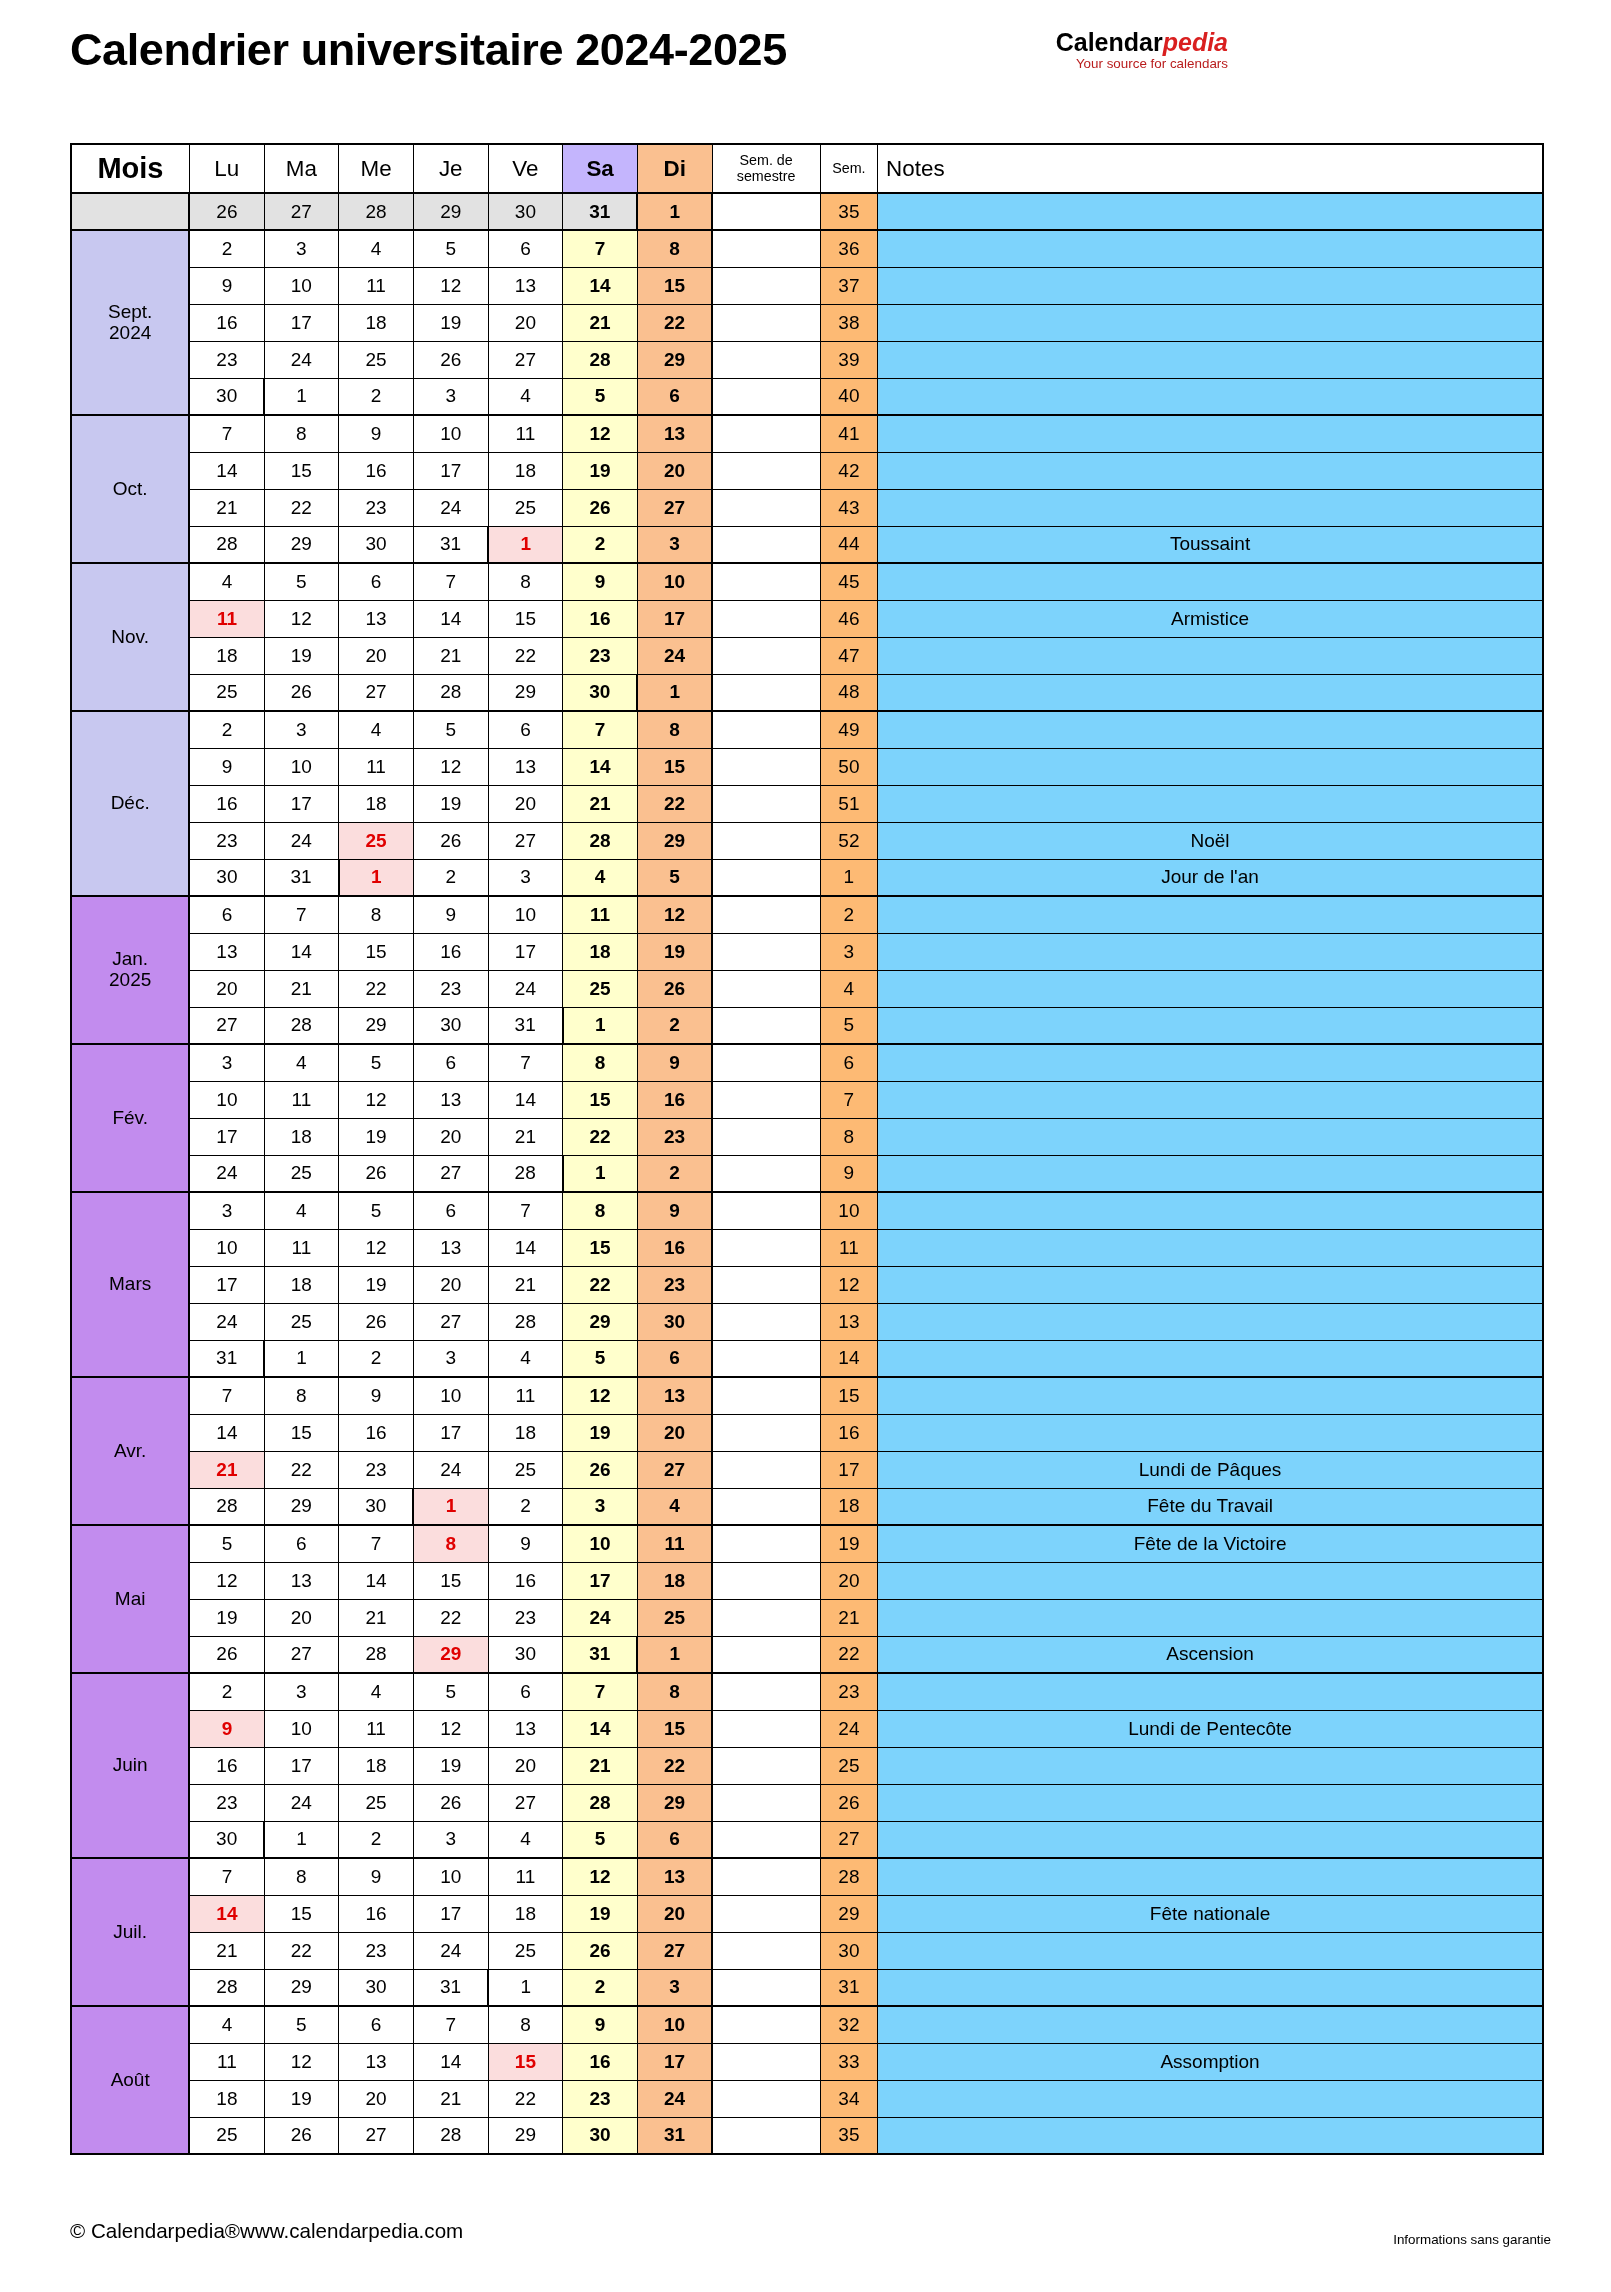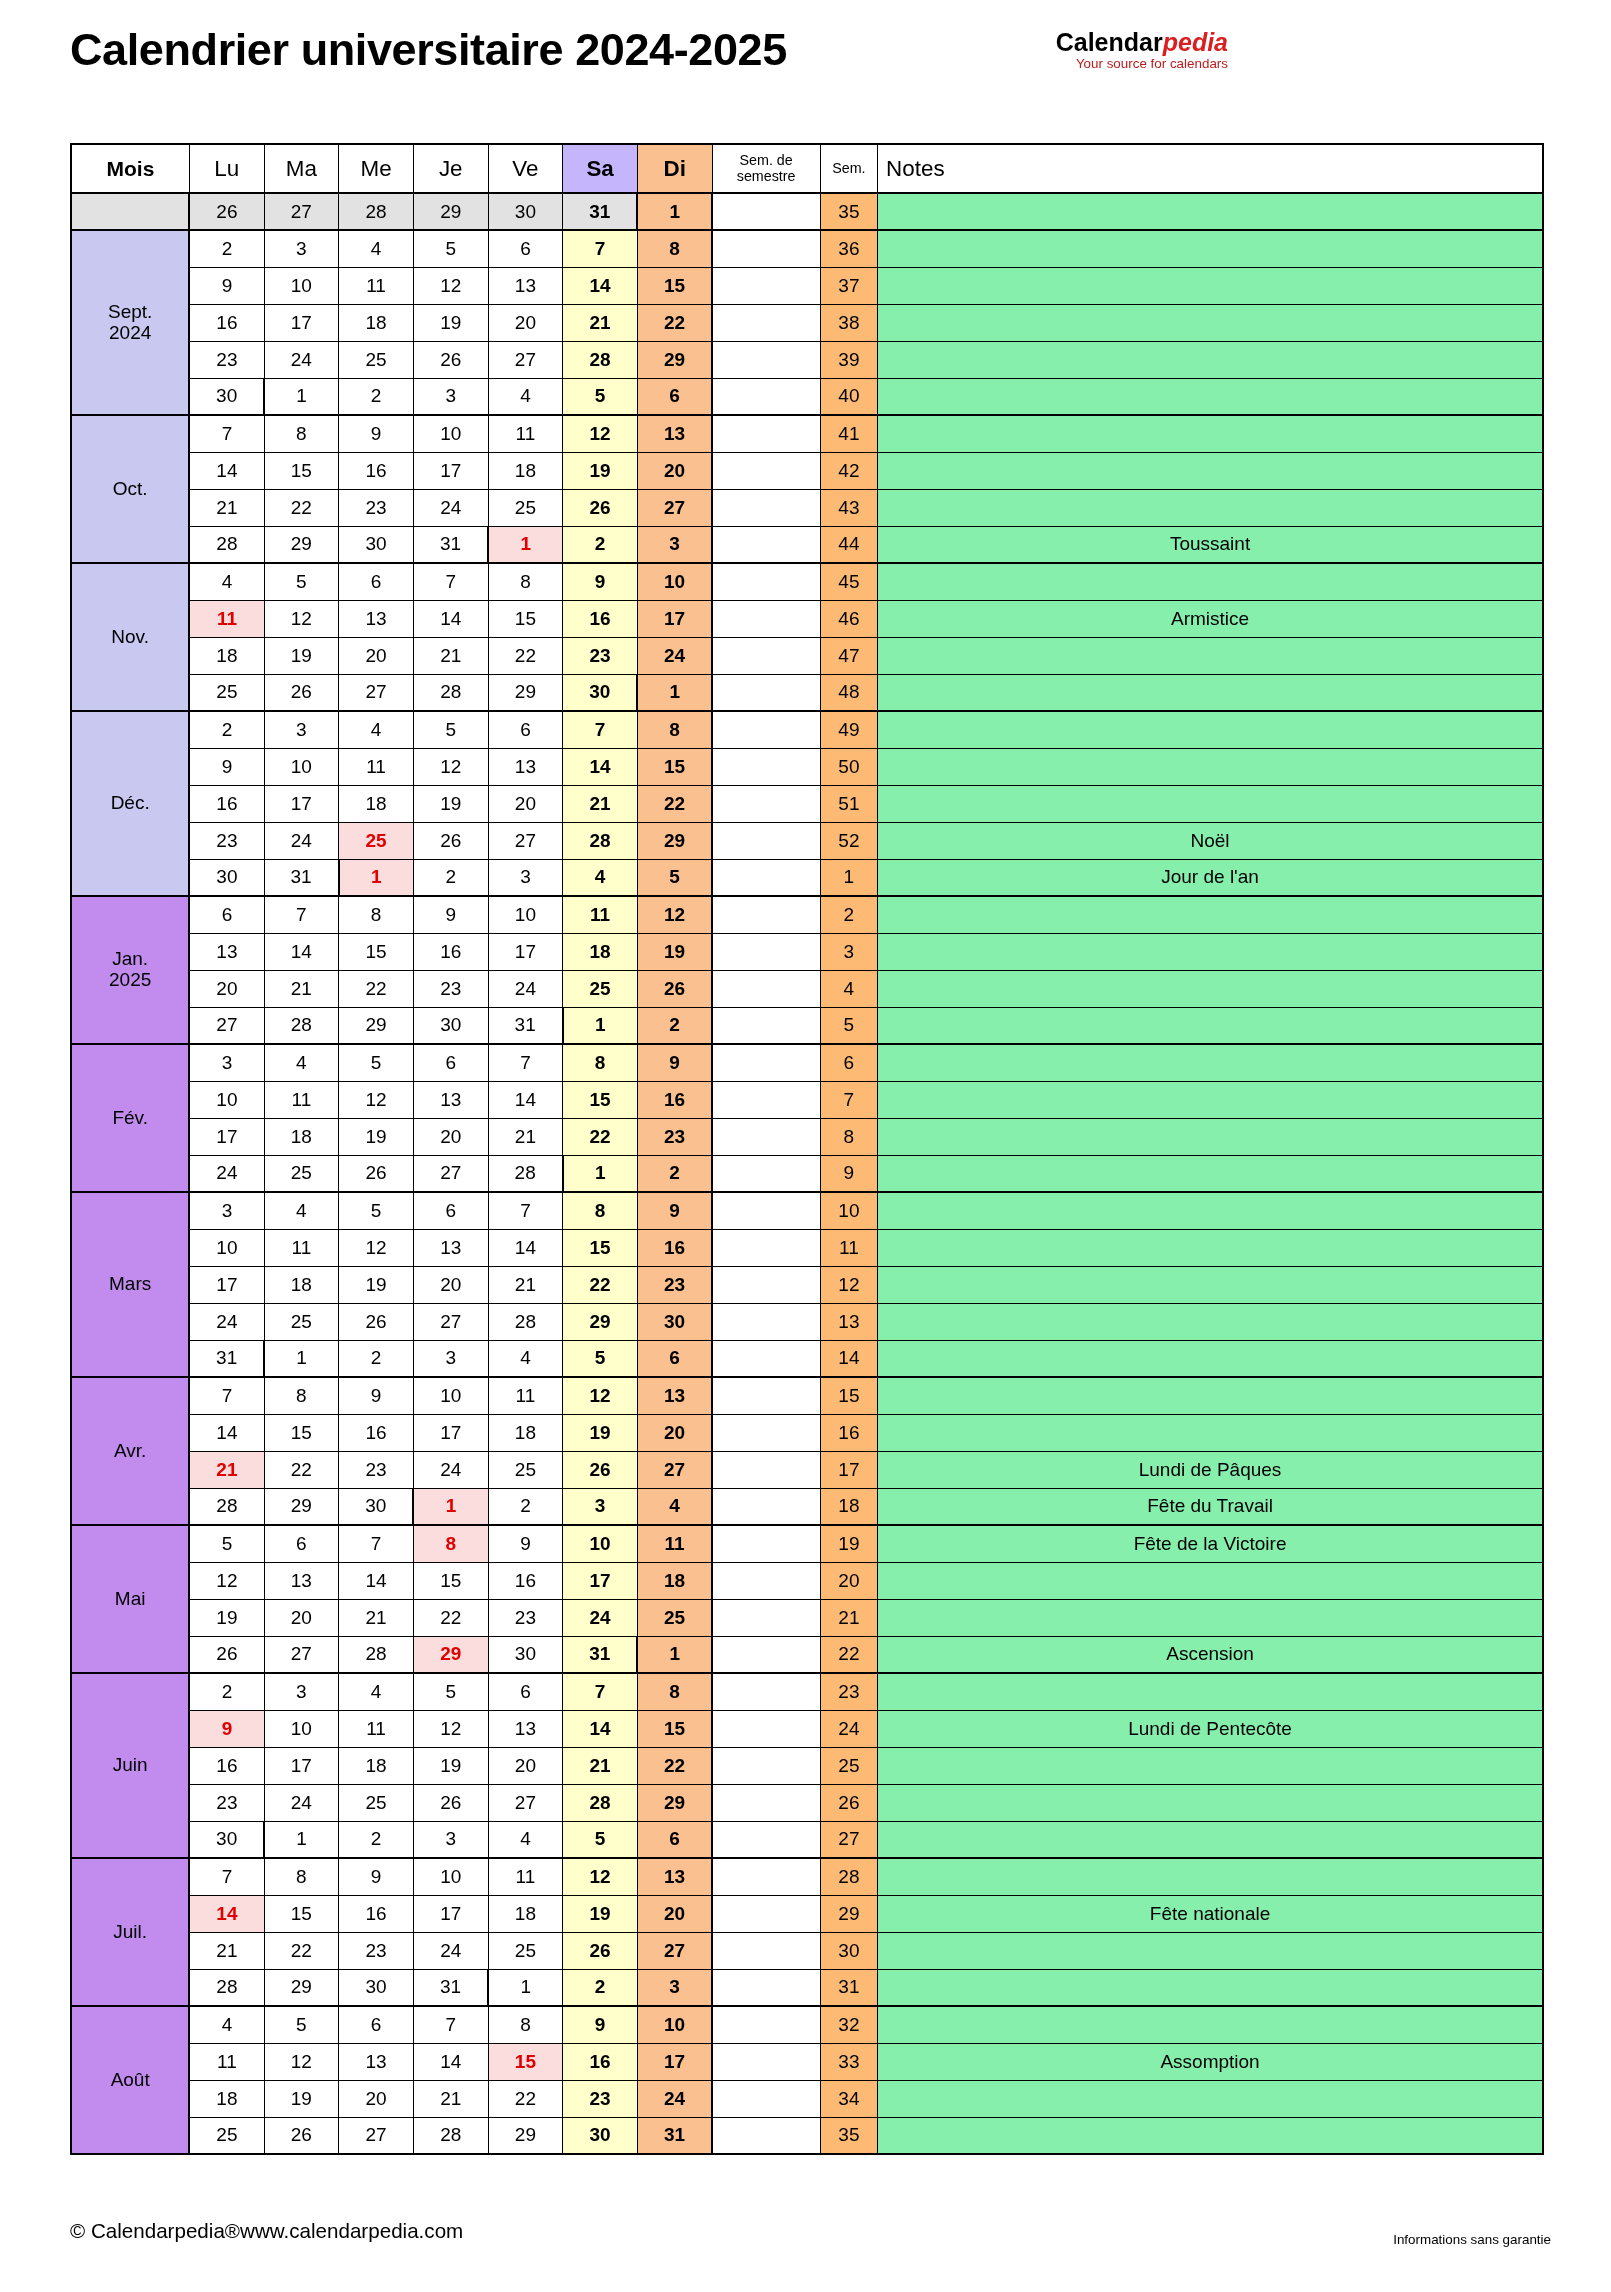--- a/index.html
+++ b/index.html
@@ -91,21 +91,21 @@
     line-height:1.08;
   }
   tr.head th.h-sat{background:#c4b5fd;}
   tr.head th.h-sun{background:#fac090;}
   tr.head th.h-notes{
     text-align:left;
     padding-left:8px;
     font-size:22.4px;
     font-weight:normal;
   }
-  tr.head th.h-mois{font-size:21px;}
+  tr.head th.h-mois{font-size:29px;}
   tr.head th.h-dow{font-size:22.4px;font-weight:normal;}
   tr.head th.h-sat, tr.head th.h-sun{font-weight:bold;}
 
   
   td.month{
     font-size:27px;
     font-weight:bold;
     line-height:1.1;
     border-left:2.7px solid #000;
     border-right:1.8px solid #000;
@@ -119,21 +119,21 @@
   td.d.sat{background:#ffffcc;font-weight:bold;}
   td.d.sun{background:#fac090;font-weight:bold;}
   td.d.gray{background:#e2e2e2;}
   td.d.gray.sat{background:#e2e2e2;font-weight:bold;}
   td.d.hol{background:#fbdddd;color:#e00000;font-weight:bold;}
 
   
   td.semsem{background:#fff;}
   td.sem{background:#fdba74;}
   td.notes{
-    background:#86efac;
+    background:#7dd3fc;
     text-align:left;
     padding-left:8px;
     font-size:19px;
     border-left:1.8px solid #000;
   }
 
   
   .tsep-top{border-top:2.7px solid #000 !important;}
   .tsep-left{border-left:2.7px solid #000 !important;}
   .tsep-right{border-right:2.7px solid #000 !important;}

